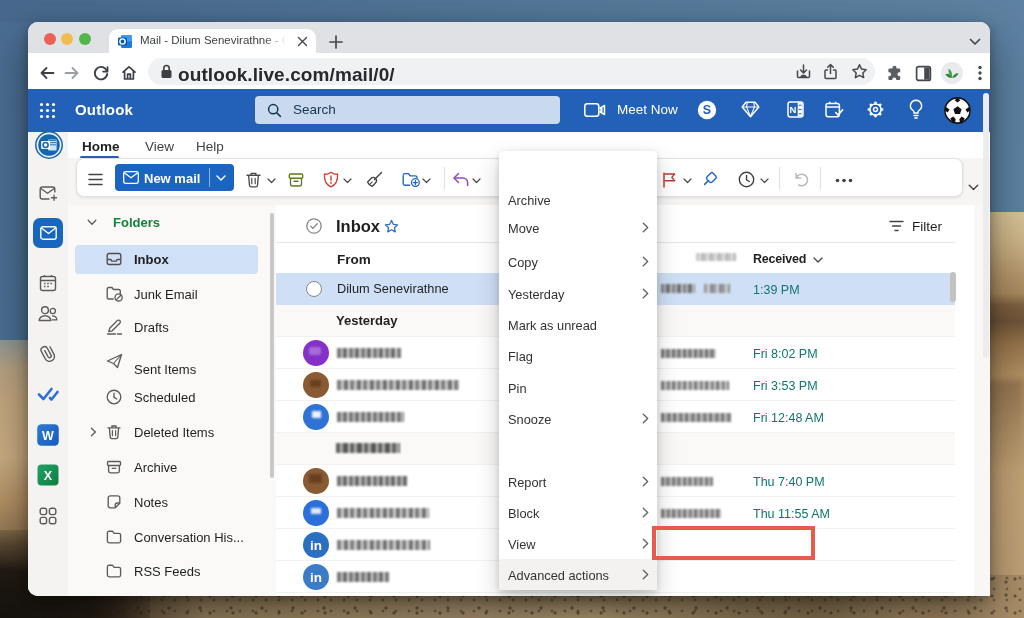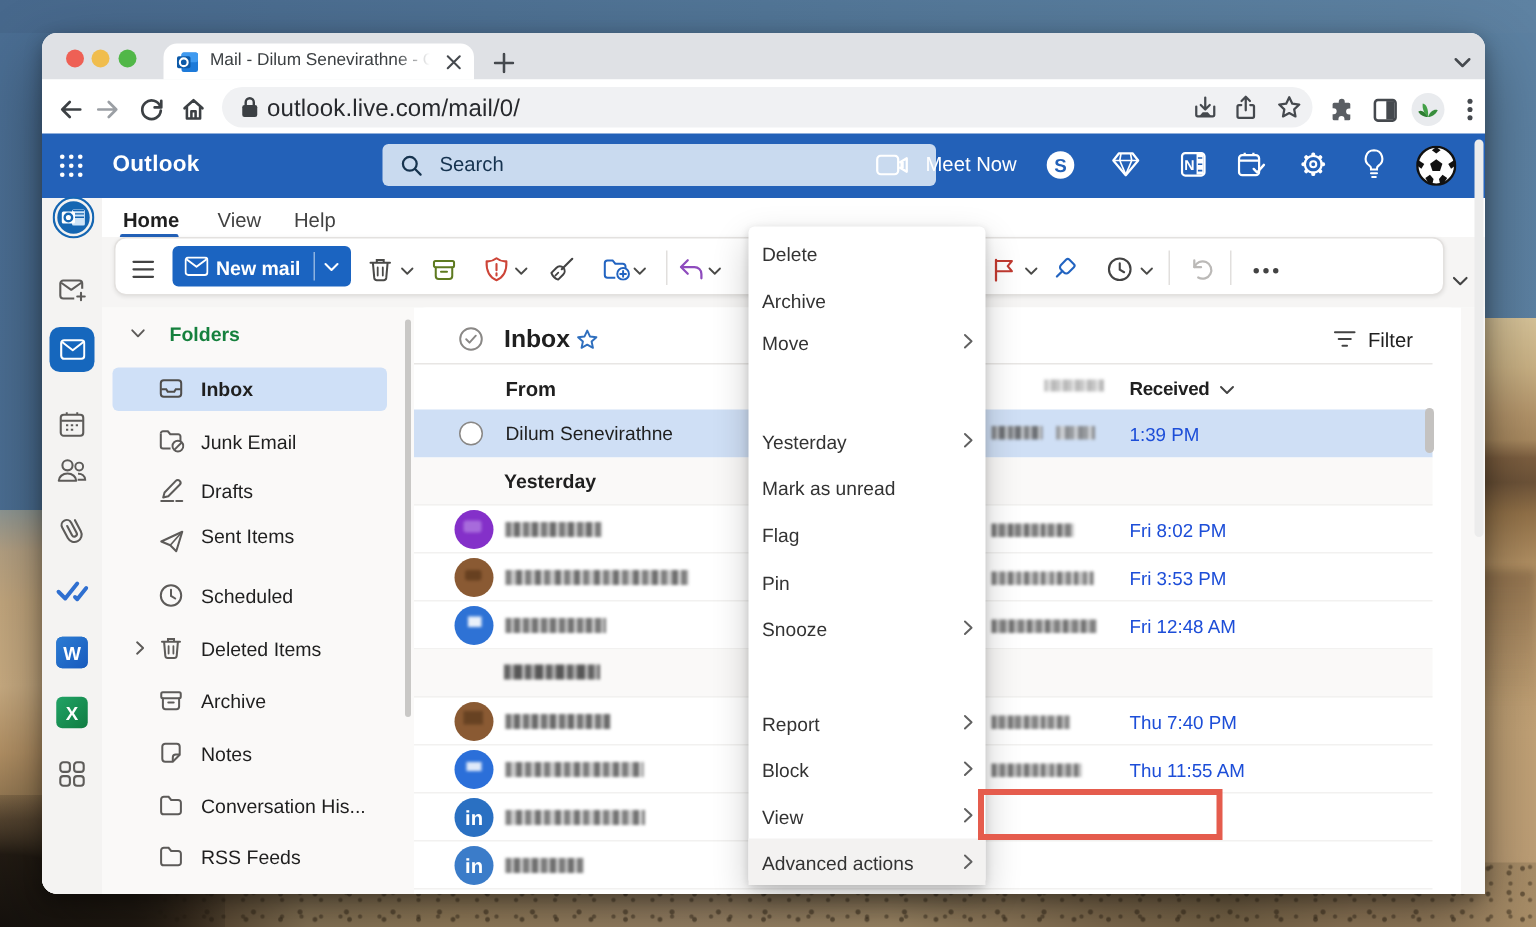--- a/index.html
+++ b/index.html
@@ -34,24 +34,24 @@
   #titlebar { left:0; top:0; width:962px; height:31px; background:#dfe1e5; border-radius:10px 10px 0 0; }
   .tl { width:12px; height:12px; border-radius:50%; top:11px; }
   #tlr { left:16px; background:#ee6055; }
   #tly { left:33px; background:#f0bd4e; }
   #tlg { left:51px; background:#51b748; }
   #tab { left:81px; top:7px; width:207px; height:24px; background:#fff; border-radius:9px 9px 0 0; }
   #tabtitle { left:31px; top:5px; width:148px; font-size:11.5px; color:#3c4043; white-space:nowrap; overflow:hidden;
     -webkit-mask-image:linear-gradient(90deg,#000 84%,transparent 99%); }
   #addrbar { left:0; top:31px; width:962px; height:36px; background:#fff; }
   #addrpill { left:120px; top:5px; width:727px; height:27px; border-radius:14px; background:#f0f1f3; }
-  #url { left:30px; top:6px; font-size:16px; font-weight:normal; color:#27292d; letter-spacing:.1px; }
+  #url { left:30px; top:6px; font-size:19px; font-weight:bold; color:#27292d; letter-spacing:.1px; }
   #bluebar { left:0; top:67px; width:962px; height:43px; background:#2361b8; }
   #oltext { left:47px; top:12px; color:#fff; font-size:15px; font-weight:bold; letter-spacing:.2px; }
-  #searchpill { left:227px; top:7px; width:369px; height:28px; background:#c9daef; border-radius:4px; }
+  #searchpill { left:227px; top:7px; width:305px; height:28px; background:#c9daef; border-radius:4px; }
   #searchtxt { left:38px; top:6px; font-size:13.5px; color:#16334f; }
   #meetnow { left:589px; top:13px; color:#fff; font-size:13.5px; }
   
   #appbody { left:0; top:110px; width:962px; height:464px; background:#fff; border-radius:0 0 10px 10px; overflow:hidden; }
   #rail { left:0; top:0; width:40px; height:464px; background:#f4f3f2; }
   #folderpane { left:40px; top:73px; width:208px; height:391px; background:#faf9f8; }
   .navtab { font-size:13.5px; color:#424242; top:117px; }
   #homeTab { left:54px; font-weight:bold; color:#1f1f1f; }
   #viewTab { left:117px; }
   #helpTab { left:168px; }
@@ -70,21 +70,21 @@
   
   #listcard { left:248px; top:183px; width:698px; height:391px; background:#fff; border-radius:8px 8px 0 0; overflow:hidden; }
   #inboxTitle { left:60px; top:12px; font-size:16.5px; font-weight:bold; color:#1f1f1f; }
   #fromHdr { left:61px; top:47px; font-size:13.5px; font-weight:bold; color:#1f1f1f; }
   #receivedHdr { left:477px; top:47px; font-size:12.5px; font-weight:bold; color:#1f1f1f; letter-spacing:-.2px; }
   #filterTxt { left:636px; top:14px; font-size:13.5px; color:#1f1f1f; }
   #hdrDivider { left:0; top:37px; width:679px; height:1px; background:#e8e6e4; }
   .row { left:0; width:679px; height:32px; }
   .rowsel { background:#cfdff5; }
   .grouphdr { position:absolute; left:60px; top:8px; font-size:13px; font-weight:bold; color:#1f1f1f; }
-  .time { position:absolute; left:477px; top:10px; font-size:12.5px; color:#1d4ed8; }
+  .time { position:absolute; left:477px; top:10px; font-size:12.5px; color:#0f766e; }
   .avatar { position:absolute; left:27px; top:3px; width:26px; height:26px; border-radius:50%; }
   .sep { position:absolute; left:0; bottom:0; width:679px; height:1px; background:#f2f1f0; }
   .nametxt { position:absolute; left:61px; top:8px; font-size:12.8px; color:#1f1f1f; }
   .bb { position:absolute; filter:blur(1px); opacity:.8; }
   
   #ctxmenu { left:471px; top:129px; width:158px; height:439px; background:#fff; border-radius:4px;
     box-shadow:0 10px 24px rgba(0,0,0,.2), 0 2px 6px rgba(0,0,0,.14); }
   .mi { position:absolute; left:0; width:158px; height:31px; }
   .mi span { position:absolute; left:9px; top:8.5px; font-size:12.8px; color:#333; }
   #miAdv { background:#f3f2f1; }
@@ -469,21 +469,21 @@
     </div>
     <svg style="left:940px;top:162px;" width="11" height="7" viewBox="0 0 11 7">
       <path d="M1.3 1.3 L5.5 5.5 L9.7 1.3" fill="none" stroke="#434343" stroke-width="1.4" stroke-linecap="round" stroke-linejoin="round"></path>
     </svg>
 
     <div class="abs" id="foldersHdr">Folders</div>
     <div class="abs" id="inboxSel"></div>
     <span class="abs fitem" id="inboxLbl" style="top:230px;">Inbox</span>
     <span class="abs fitem" style="top:265px;">Junk Email</span>
     <span class="abs fitem" style="top:298px;">Drafts</span>
-    <span class="abs fitem" style="top:328px;text-align:center;">Sent Items</span>
+    <span class="abs fitem" style="top:340px;text-align:center;">Sent Items</span>
     <span class="abs fitem" style="top:368px;">Scheduled</span>
     <span class="abs fitem" style="top:403px;">Deleted Items</span>
     <span class="abs fitem" style="top:438px;">Archive</span>
     <span class="abs fitem" style="top:473px;">Notes</span>
     <span class="abs fitem" style="top:508px;">Conversation His...</span>
     <span class="abs fitem" style="top:542px;">RSS Feeds</span>
     <div class="abs" id="folderScroll"></div>
 
     <div class="abs" id="listcard">
       <svg style="left:30px;top:13px;" width="16" height="16" viewBox="0 0 16 16">
@@ -570,28 +570,31 @@
         <div class="avatar" style="background:#3b7cc9;"></div>
         <div class="abs" style="left:27px;top:3px;width:26px;height:26px;font-family:'Liberation Sans';font-weight:bold;font-size:13.5px;color:#fff;text-align:center;line-height:27px;">in</div>
         <div class="bb" style="left:61px;top:11px;width:52px;height:10px;background:repeating-linear-gradient(90deg,#5a5a5a 0 4px,#b8b8b8 4px 6px,#4a4a4a 6px 10px,#c8c8c8 10px 12px);"></div>
         <div class="sep"></div>
       </div>
     </div>
     <div class="abs" style="left:946px;top:183px;width:16px;height:391px;background:#f8f7f6;"></div>
     <div class="abs" id="listScroll"></div>
 
     <div class="abs" id="ctxmenu">
-      <div class="mi" style="top:2px;">
-          <span>Delete</span>
-        </div>
       <div class="mi" style="top:33px;">
           <span>Archive</span>
         </div>
       <div class="mi" style="top:61px;padding-left:15px;">
           <span>Move</span>
+          <svg class="mch" style="left:143px;top:10px;" width="7" height="11" viewBox="0 0 7 11">
+            <path d="M1.3 1.3 L5.7 5.5 L1.3 9.7" fill="none" stroke="#616161" stroke-width="1.3" stroke-linecap="round" stroke-linejoin="round"></path>
+          </svg>
+        </div>
+      <div class="mi" style="top:95px;">
+          <span>Copy</span>
           <svg class="mch" style="left:143px;top:10px;" width="7" height="11" viewBox="0 0 7 11">
             <path d="M1.3 1.3 L5.7 5.5 L1.3 9.7" fill="none" stroke="#616161" stroke-width="1.3" stroke-linecap="round" stroke-linejoin="round"></path>
           </svg>
         </div>
       <div class="mi" style="top:127px;">
           <span>Yesterday</span>
           <svg class="mch" style="left:143px;top:10px;" width="7" height="11" viewBox="0 0 7 11">
             <path d="M1.3 1.3 L5.7 5.5 L1.3 9.7" fill="none" stroke="#616161" stroke-width="1.3" stroke-linecap="round" stroke-linejoin="round"></path>
           </svg>
         </div>

